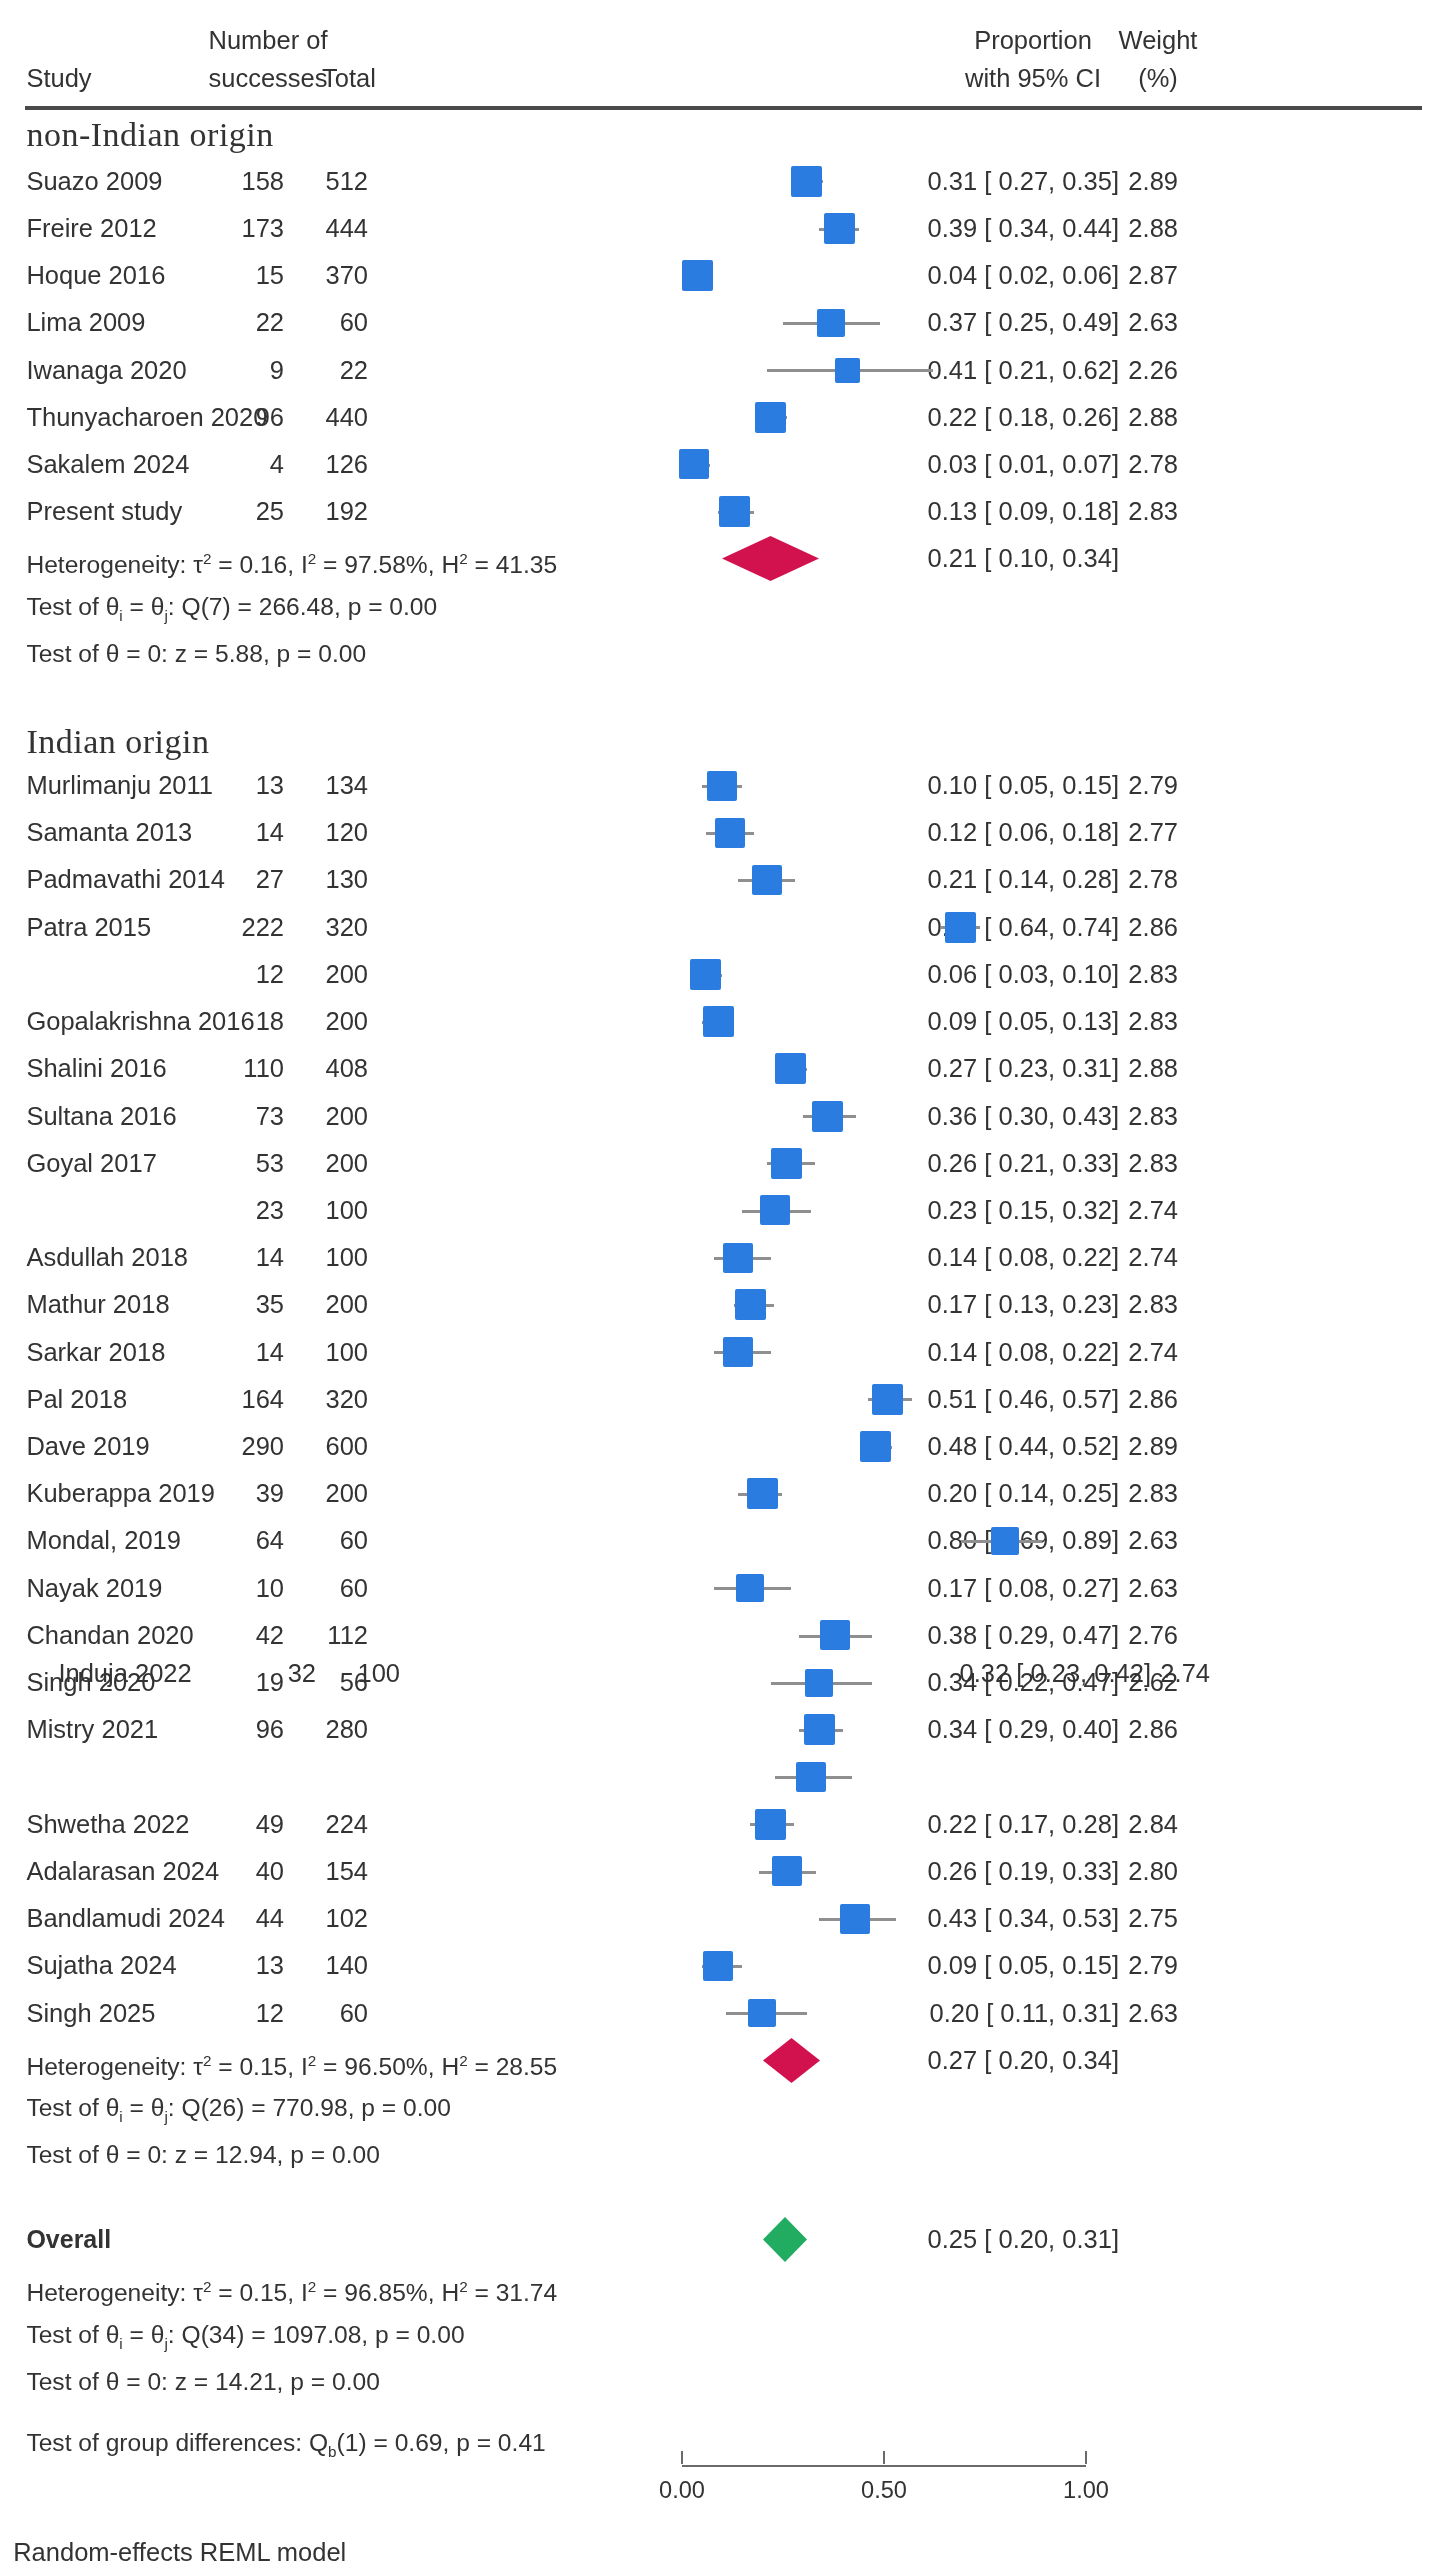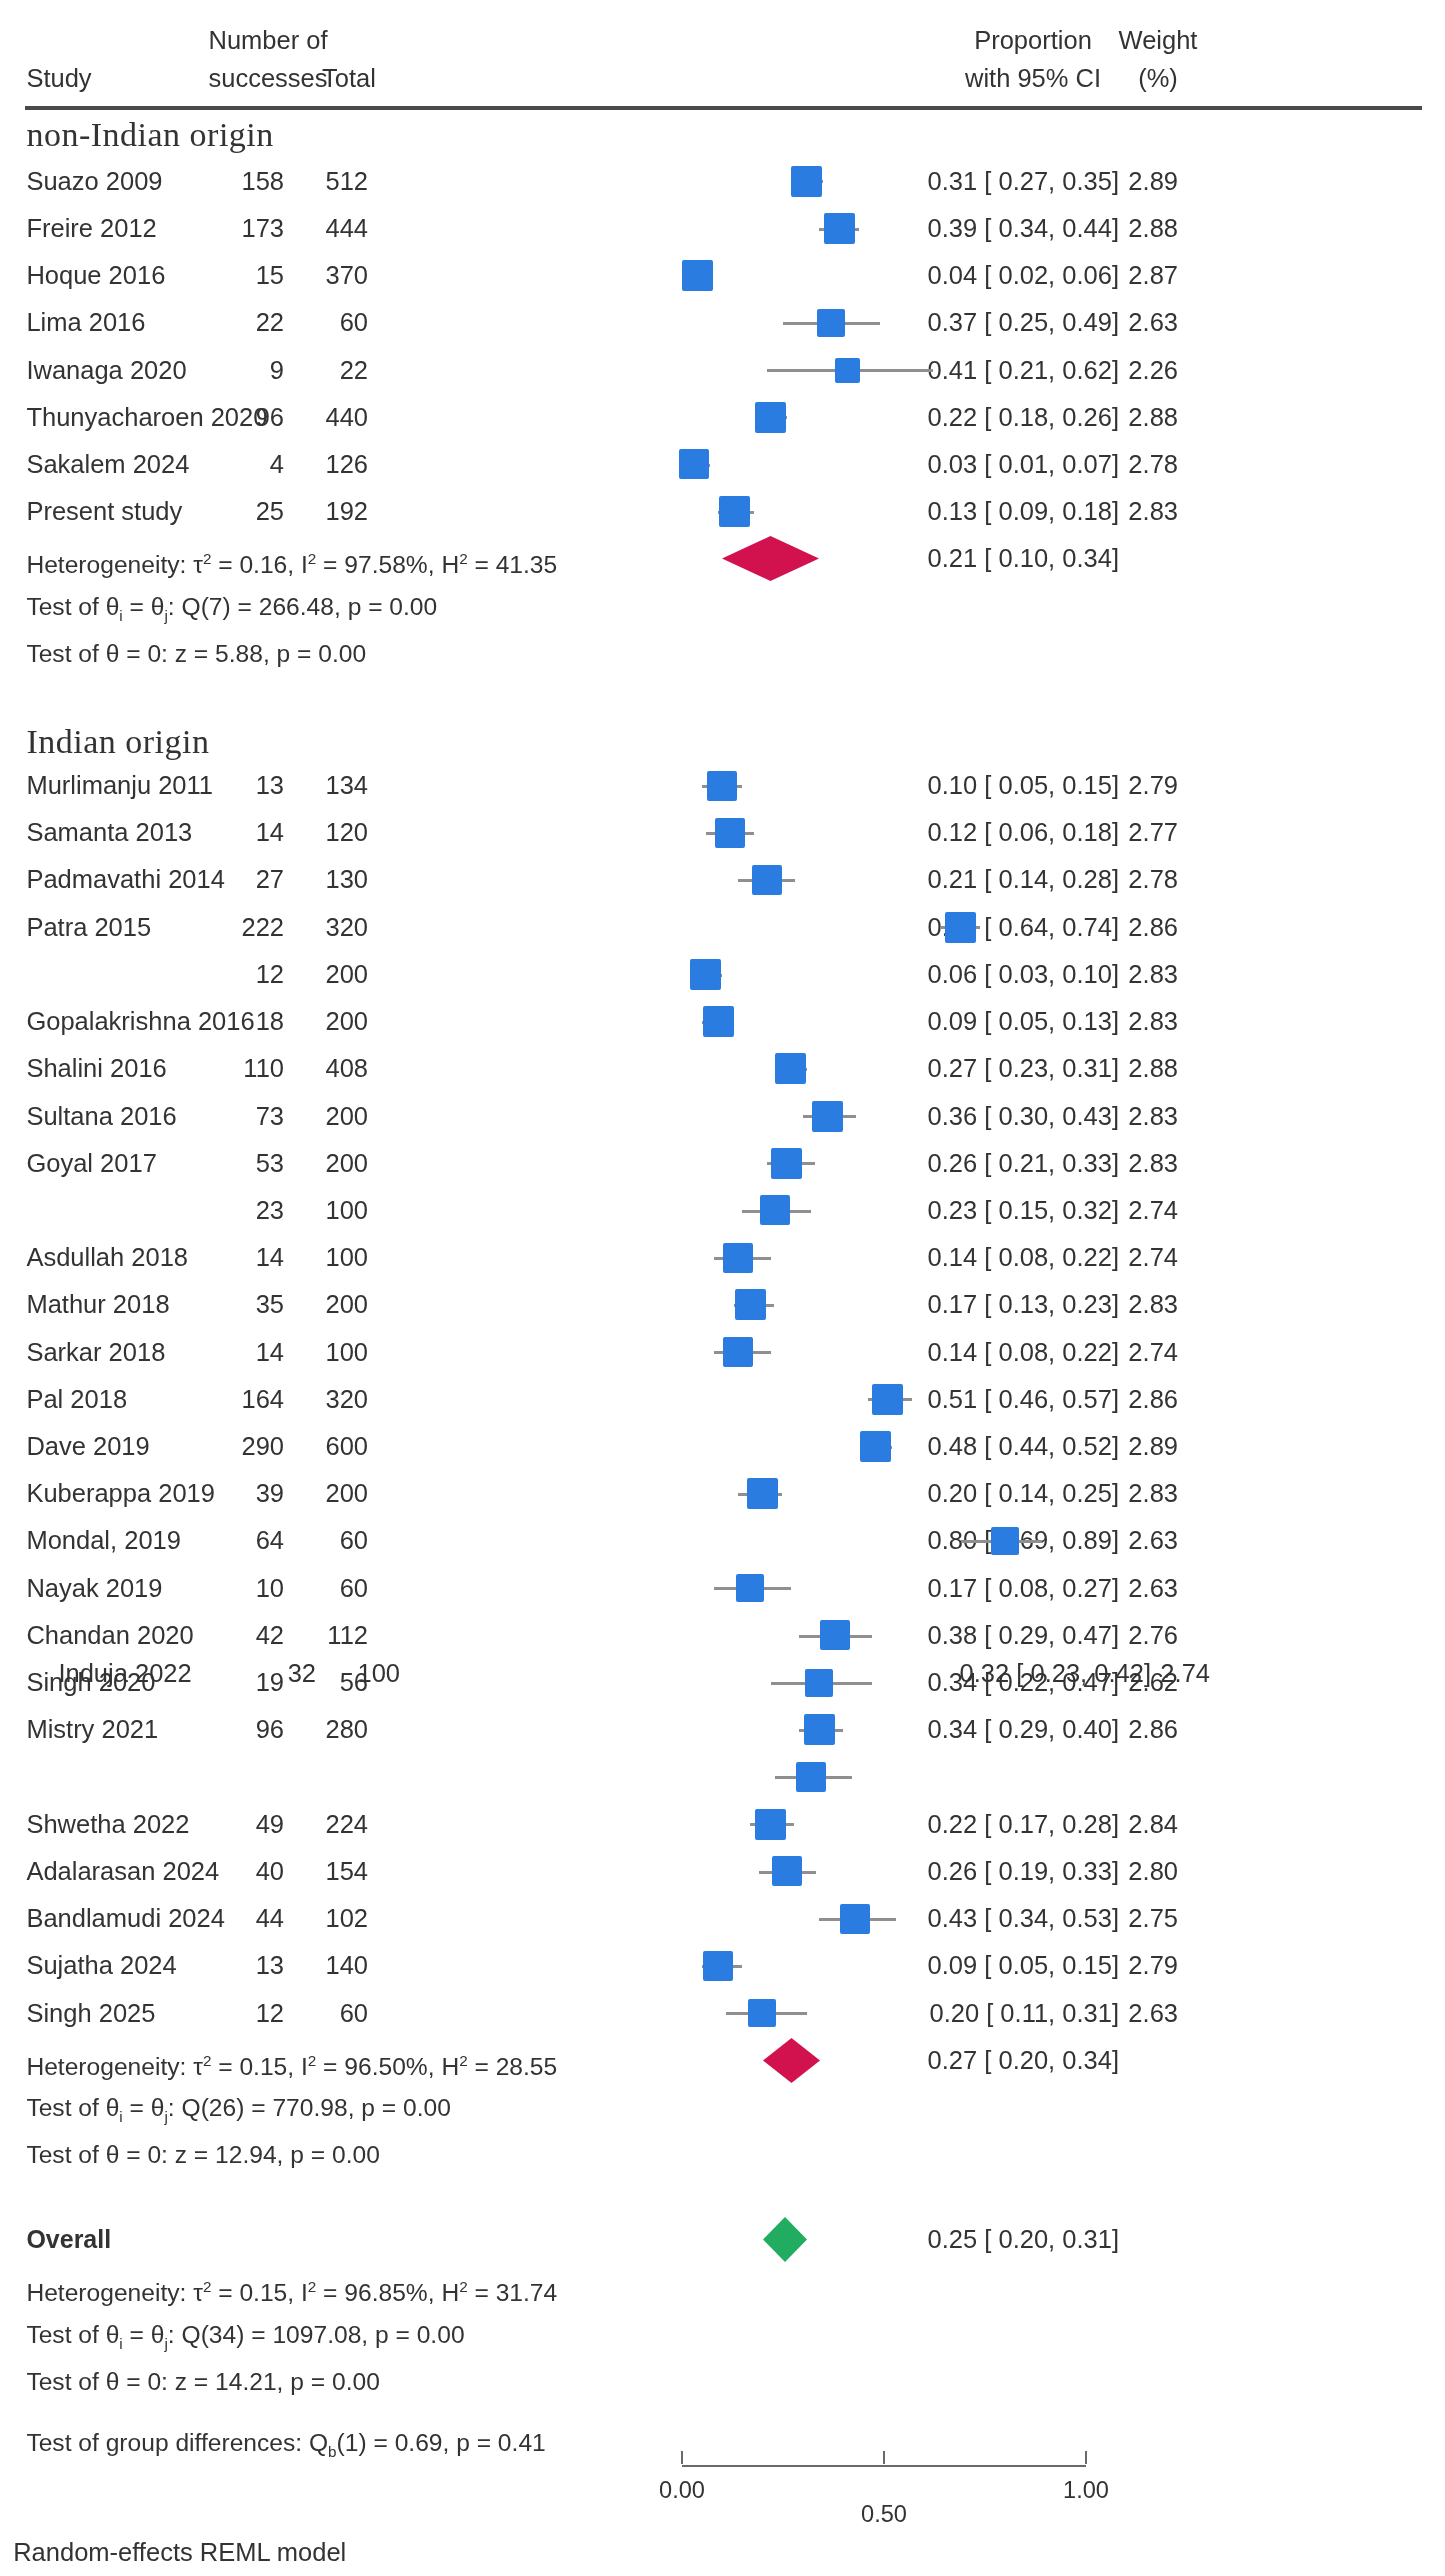--- a/index.html
+++ b/index.html
@@ -77,21 +77,21 @@
     <div class="row" style="top: 252px;">
       <div class="c-study">Hoque 2016</div>
       <div class="c-succ">15</div>
       <div class="c-total">370</div>
       <div class="c-ci">0.04 [ 0.02,  0.06]</div>
       <div class="c-wt">2.87</div>
     </div>
     <div class="ci-line" style="top: 275px; left: 690px; width: 16px; background: rgb(143, 143, 143);"></div>
     <div class="marker" style="top: 260px; left: 682px; width: 31px; height: 31px; background: rgb(43, 124, 224);"></div>
     <div class="row" style="top: 299px;">
-      <div class="c-study">Lima 2016</div>
+      <div class="c-study">Lima 2009</div>
       <div class="c-succ">22</div>
       <div class="c-total">60</div>
       <div class="c-ci">0.37 [ 0.25,  0.49]</div>
       <div class="c-wt">2.63</div>
     </div>
     <div class="ci-line" style="top: 322px; left: 783px; width: 97px; background: rgb(143, 143, 143);"></div>
     <div class="marker" style="top: 309px; left: 817px; width: 28px; height: 28px; background: rgb(43, 124, 224);"></div>
     <div class="row" style="top: 347px;">
       <div class="c-study">Iwanaga 2020</div>
       <div class="c-succ">9</div>
@@ -390,17 +390,17 @@
       <div class="c-ci">0.25 [ 0.20,  0.31]</div>
     </div>
     <div class="stat-line" style="top: 2263px;">Heterogeneity: τ<sup>2</sup> = 0.15, I<sup>2</sup> = 96.85%, H<sup>2</sup> = 31.74</div>
     <div class="stat-line" style="top: 2311px;">Test of θ<sub>i</sub> = θ<sub>j</sub>: Q(34) = 1097.08, p = 0.00</div>
     <div class="stat-line" style="top: 2358px; text-align: center;">Test of θ = 0: z = 14.21, p = 0.00</div>
     <div class="stat-line" style="top: 2419px; text-align: right;">Test of group differences: Q<sub>b</sub>(1) = 0.69, p = 0.41</div>
     <div class="axis-line" style="top: 2465px; left: 682px; width: 404px;"></div>
     <div class="axis-tick" style="top: 2451px; left: 681px;"></div>
     <div class="axis-label" style="top: 2476px; left: 635px;">0.00</div>
     <div class="axis-tick" style="top: 2451px; left: 883px;"></div>
-    <div class="axis-label" style="top: 2476px; left: 837px; margin-top: 24px;">0.50</div>
+    <div class="axis-label" style="top: 2476px; left: 837px;">0.50</div>
     <div class="axis-tick" style="top: 2451px; left: 1085px;"></div>
     <div class="axis-label" style="top: 2476px; left: 1039px;">1.00</div>
   </div>
 
 
 </body></html>

